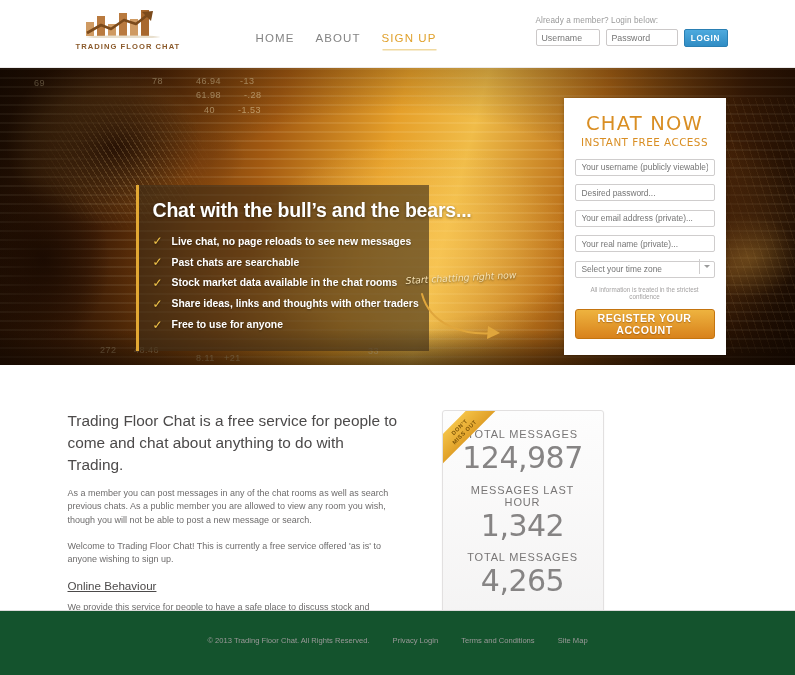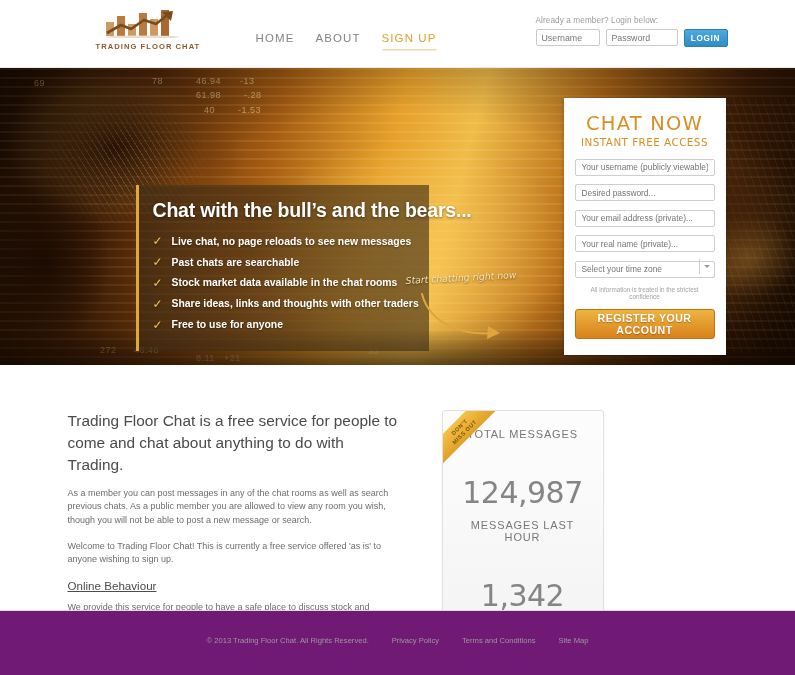--- a/index.html
+++ b/index.html
@@ -18,21 +18,21 @@
     border-bottom: 1px solid #eceaea;
   }
   .header-inner {
     position: relative;
     width: 660px;
     margin: 0 auto;
     height: 68px;
   }
   .logo {
     position: absolute;
-    left: 28px; top: 8px;
+    left: 8px; top: 8px;
     width: 95px; height: 52px;
     text-align: center;
   }
   .logo-graphic {
     position: relative;
     width: 78px; height: 33px;
     margin: 0 auto;
   }
   .logo-bars { position: absolute; left: 0; top: 0; width: 78px; height: 30px; }
   .logo-text {
@@ -374,31 +374,30 @@
     letter-spacing: 0.85px;
     font-weight: normal;
   }
   .stat-value {
     font-size: 30px;
     color: #868484;
     font-weight: normal;
     letter-spacing: -0.5px;
     line-height: 1.22;
     font-family: "DejaVu Sans", sans-serif;
-    margin-top: 35px;
   }
   .stat-block + .stat-block { margin-top: 7px; }
 
   
   .footer {
     position: absolute;
     left: 0; bottom: 0;
     width: 795px;
     height: 65px;
-    background: #701a75;
+    background: #14532d;
     border-top: 1px solid #dddbdb;
   }
   .footer-inner {
     width: 660px;
     margin: 0 auto;
     padding-top: 25px;
     display: flex;
     justify-content: center;
     gap: 23px;
     font-size: 7.6px;
@@ -559,17 +558,17 @@
         <div class="stat-value">4,265</div>
       </div>
     </div>
 
   </div>
 </div>
 
 <div class="footer">
   <div class="footer-inner">
     <span>© 2013 Trading Floor Chat. All Rights Reserved.</span>
-    <a href="#">Privacy Policy</a>
+    <a href="#">Privacy Login</a>
     <a href="#">Terms and Conditions</a>
     <a href="#">Site Map</a>
   </div>
 </div>
 
 </body></html>

